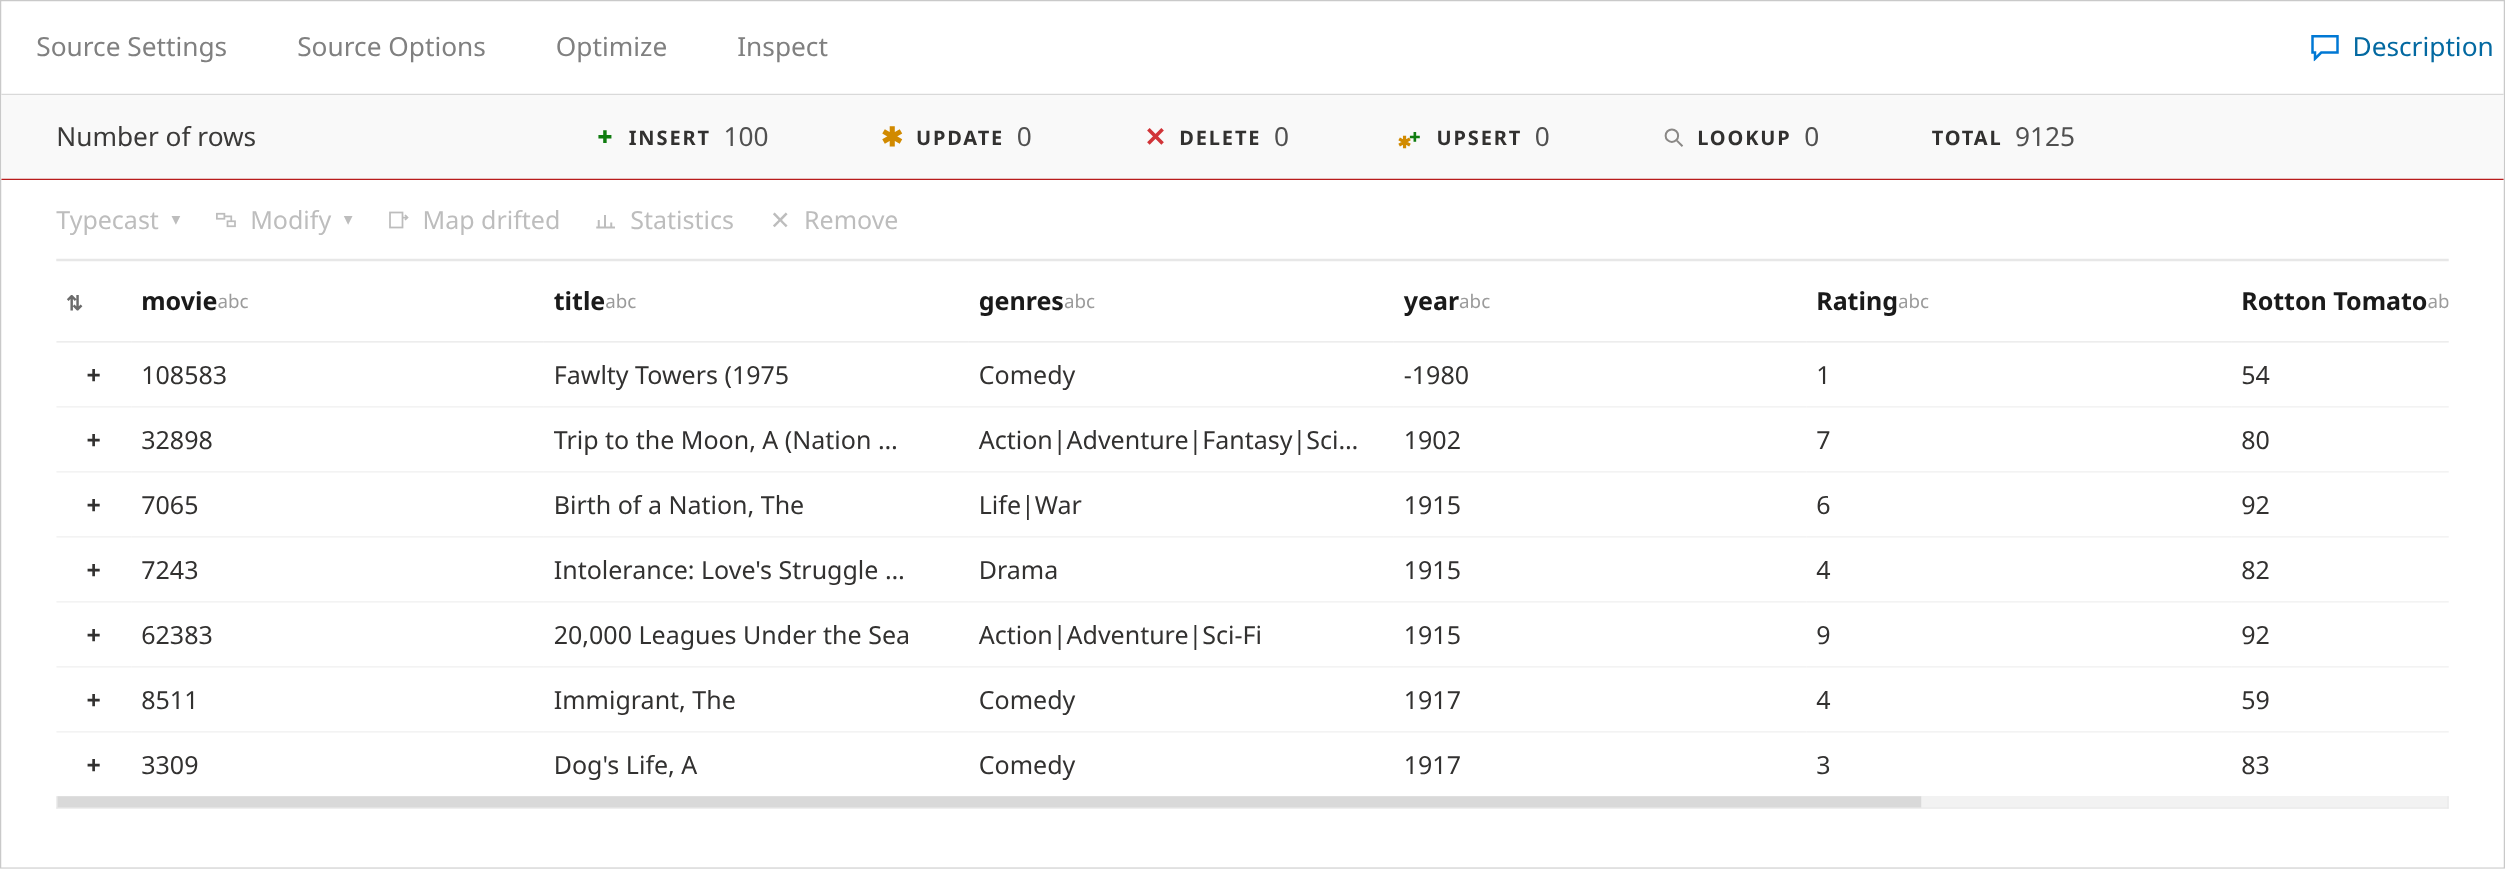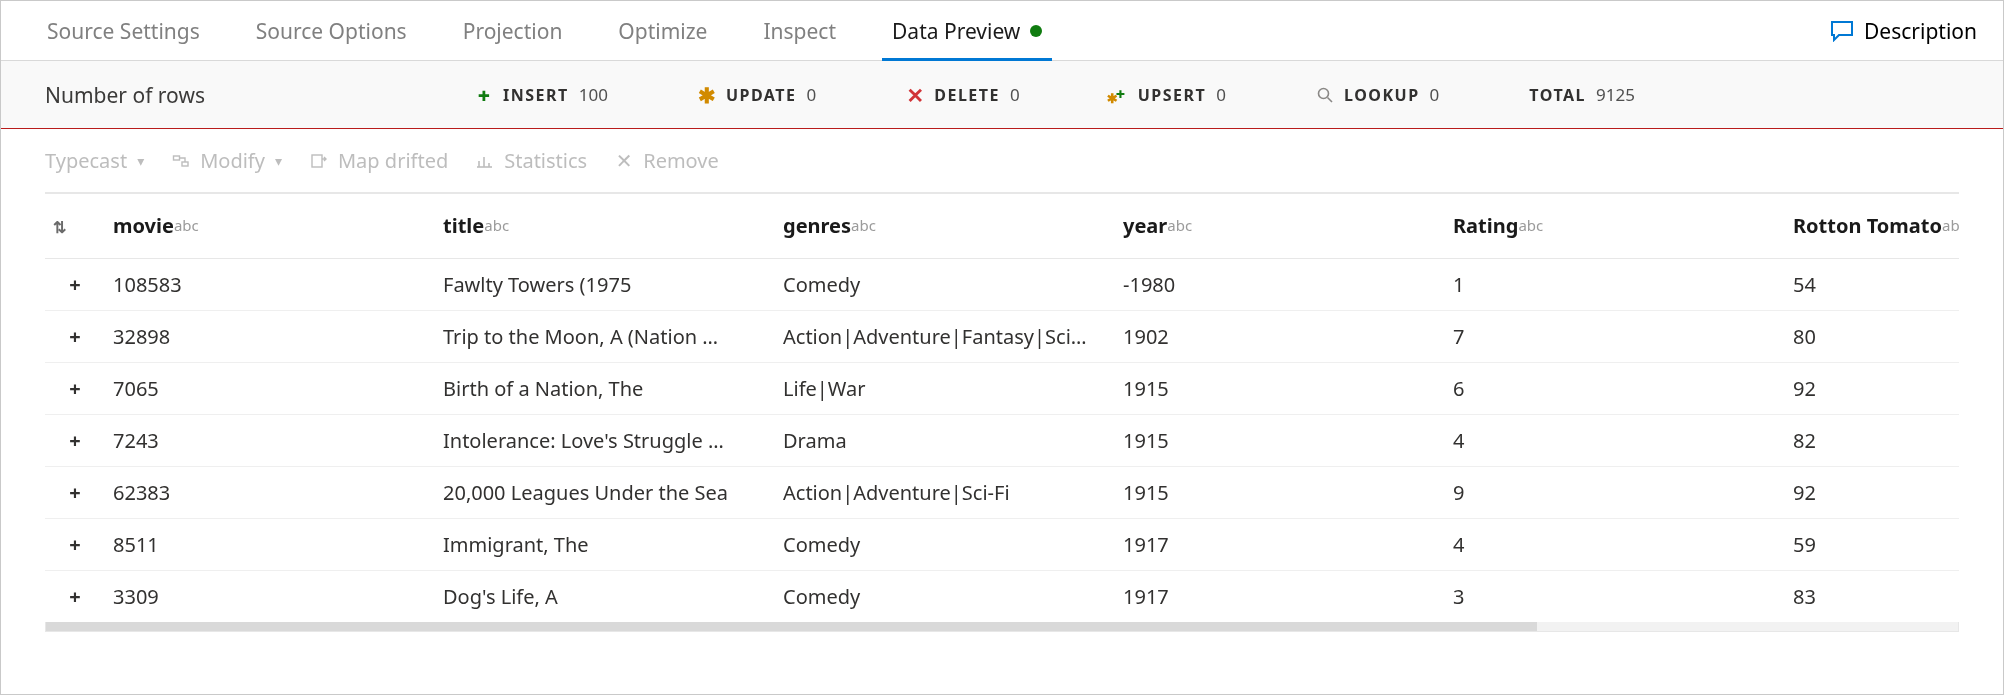--- a/index.html
+++ b/index.html
@@ -16,22 +16,22 @@
     border: 1px solid #c9c9c9;
     background: #ffffff;
     position: relative;
     overflow: hidden;
   }
 
   
   .tabbar {
     display: flex;
     align-items: center;
-    height: 60px;
-    padding: 0 18px;
+    height: 75px;
+    padding: 0 0;
     border-bottom: 1px solid #d9d9d9;
     font-size: 21px;
   }
   .tabbar .tab {
     padding: 0 28px;
     height: 100%;
     display: flex;
     align-items: center;
     gap: 10px;
     color: #808080;
@@ -51,21 +51,21 @@
     background: #0078d4;
   }
   .dot {
     width: 12px; height: 12px; border-radius: 50%;
     background: #107c10;
     display: inline-block;
   }
   .tabbar .spacer { flex: 1; }
   .desc-btn {
     display: flex; align-items: center; gap: 10px;
-    color: #000000; padding: 0 8px 0 28px; cursor: pointer;
+    color: #0369a1; padding: 0 8px 0 28px; cursor: pointer;
     font-size: 21px;
   }
   .desc-btn svg { stroke: #0078d4; }
 
   
   .statsbar {
     height: 68px;
     display: flex;
     align-items: center;
     padding: 0 44px;
@@ -79,21 +79,21 @@
     display: flex; align-items: center; gap: 10px;
     text-transform: none;
     color: #323130;
   }
   .stat .k {
     font-weight: 700;
     letter-spacing: 1.5px;
     font-size: 16px;
     text-transform: uppercase;
   }
-  .stat .v { color: #505050; font-size: 17px; }
+  .stat .v { color: #505050; font-size: 21px; }
 
   .ico { width: 18px; height: 18px; display:inline-flex; align-items:center; justify-content:center; }
 
   
   .panel {
     padding: 0 44px 24px 44px;
   }
   .toolbar {
     display: flex; align-items: center; gap: 28px;
     height: 64px;
@@ -168,32 +168,25 @@
 <div class="app">
 
   <div class="tabbar">
     <div class="tab">
         <span>Source Settings</span>
       </div>
     <div class="tab">
         <span>Source Options</span>
       </div>
     <div class="tab">
-        <span>Projection</span>
-      </div>
-    <div class="tab">
         <span>Optimize</span>
       </div>
     <div class="tab">
         <span>Inspect</span>
       </div>
-    <div class="tab active">
-      <span>Data Preview</span>
-      <span class="dot"></span>
-    </div>
     <div class="spacer"></div>
     <div class="desc-btn">
       <svg width="24" height="22" viewBox="0 0 24 22" fill="none" stroke-width="2">
         <path d="M2 2 H22 V15 H9 L4 20 V15 H2 Z"></path>
       </svg>
       <span>Description</span>
     </div>
   </div>
 
   <div class="statsbar">

